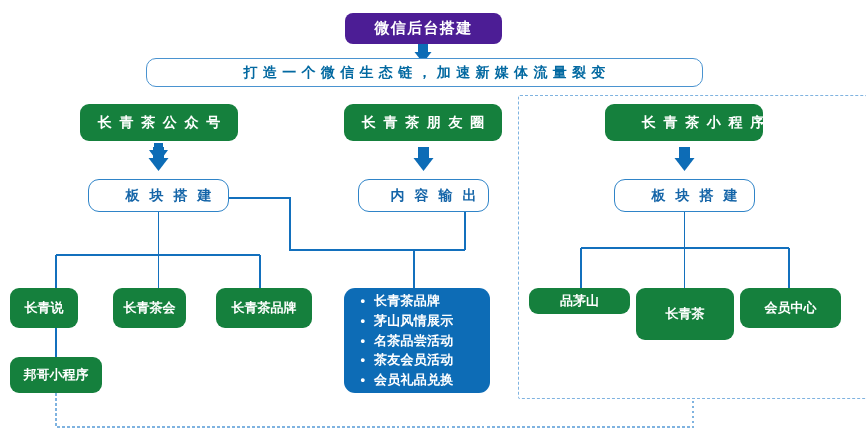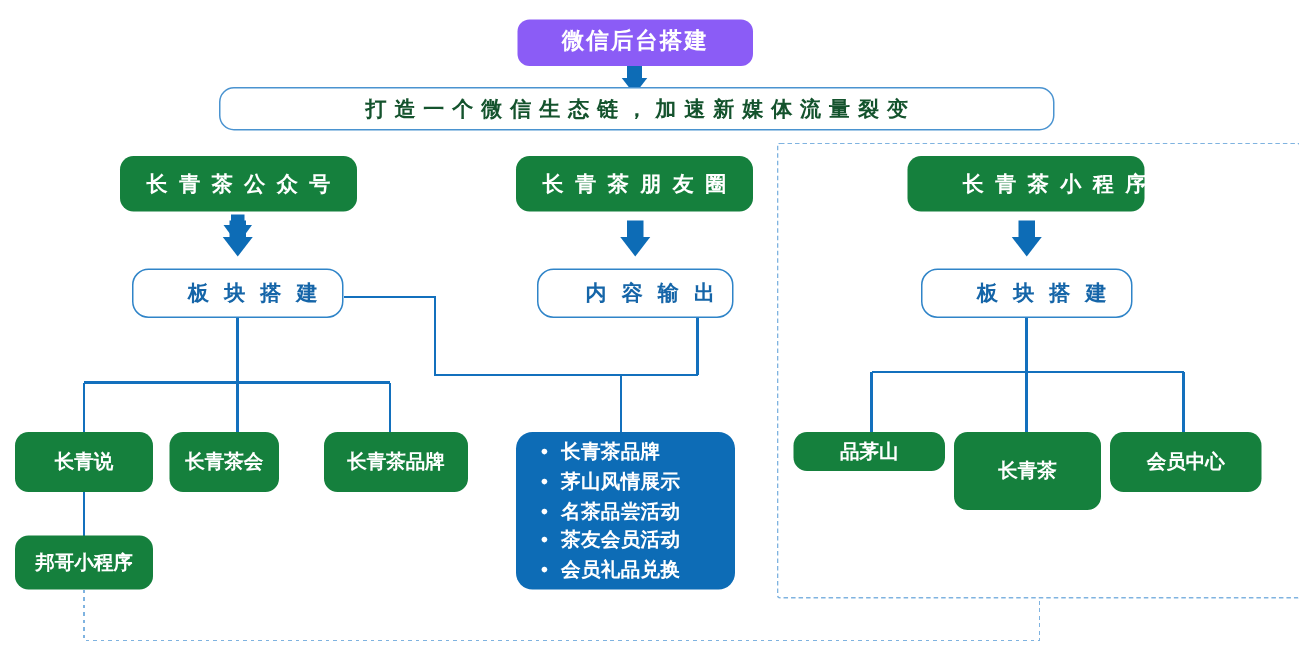--- a/index.html
+++ b/index.html
@@ -32,33 +32,33 @@
     line-height: 1.1;
   }
   
   .node.fill {
     background: #15803d;
     color: #ffffff;
     font-weight: bold;
   }
   
   .node.fill.bright {
-    background: #8b5cf6;
+    background: #4c1d95;
   }
   
   .node.outline {
     background: #ffffff;
     border: 1.4px solid #2f84c8;
     color: #1565a8;
     font-weight: bold;
     border-radius: 11px;
   }
   .node.outline.soft {
     border-color: #4a93d0;
-    color: #14532d;
+    color: #0369a1;
   }
   .sp { letter-spacing: 0.38em; text-indent: 0.38em; }
   .sp2 { letter-spacing: 0.55em; text-indent: 0.55em; }
   .sp3 { letter-spacing: 0.72em; text-indent: 0.72em; padding-left: 20px; }
 
   
   .bullet-card {
     position: absolute;
     background: #0d6cb6;
     border-radius: 11px;
@@ -189,21 +189,21 @@
   <div class="dashed-group" style="left:518px; top:95px; width:349px; height:304px;"></div>
 
   <div class="node fill bright" style="left:345px; top:13px; width:157px; height:31px; font-size:15px; letter-spacing:0.09em; border-radius:8px;">微信后台搭建</div>
 
   <div class="node outline soft sp" style="left:146px; top:58px; width:557px; height:29px; font-size:14px; border-radius:10px;">打造一个微信生态链，加速新媒体流量裂变</div>
 
   <div class="node fill sp2" style="left:80px; top:104px; width:158px; height:37px; font-size:14px;">长青茶公众号</div>
 
   <div class="node outline sp3" style="left:88px; top:179px; width:141px; height:33px; font-size:14px;">板块搭建</div>
 
-  <div class="node fill" style="left:10px; top:288px; width:92px; height:40px; font-size:13px;">长青说</div>
+  <div class="node fill" style="left:10px; top:288px; width:68px; height:40px; font-size:13px;">长青说</div>
   <div class="node fill" style="left:113px; top:288px; width:73px; height:40px; font-size:13px;">长青茶会</div>
   <div class="node fill" style="left:216px; top:288px; width:96px; height:40px; font-size:13px;">长青茶品牌</div>
 
   <div class="node fill" style="left:10px; top:357px; width:92px; height:36px; font-size:13px;">邦哥小程序</div>
 
   <div class="node outline sp3" style="left:358px; top:179px; width:131px; height:33px; font-size:14px;">内容输出</div>
 
   <div class="node fill sp2" style="left:344px; top:104px; width:158px; height:37px; font-size:14px;">长青茶朋友圈</div>
 
   <div class="bullet-card" style="left:344px; top:288px; width:146px; height:105px;">

